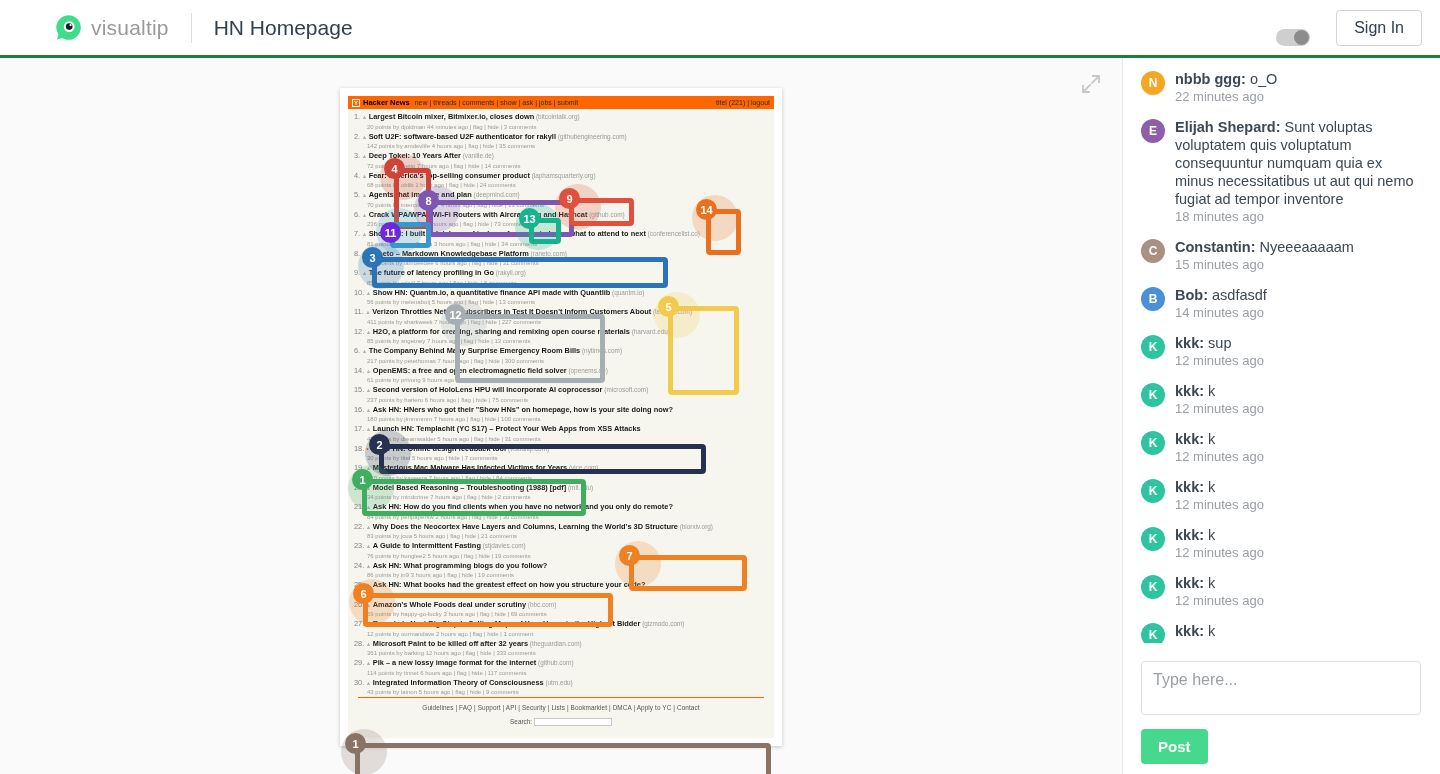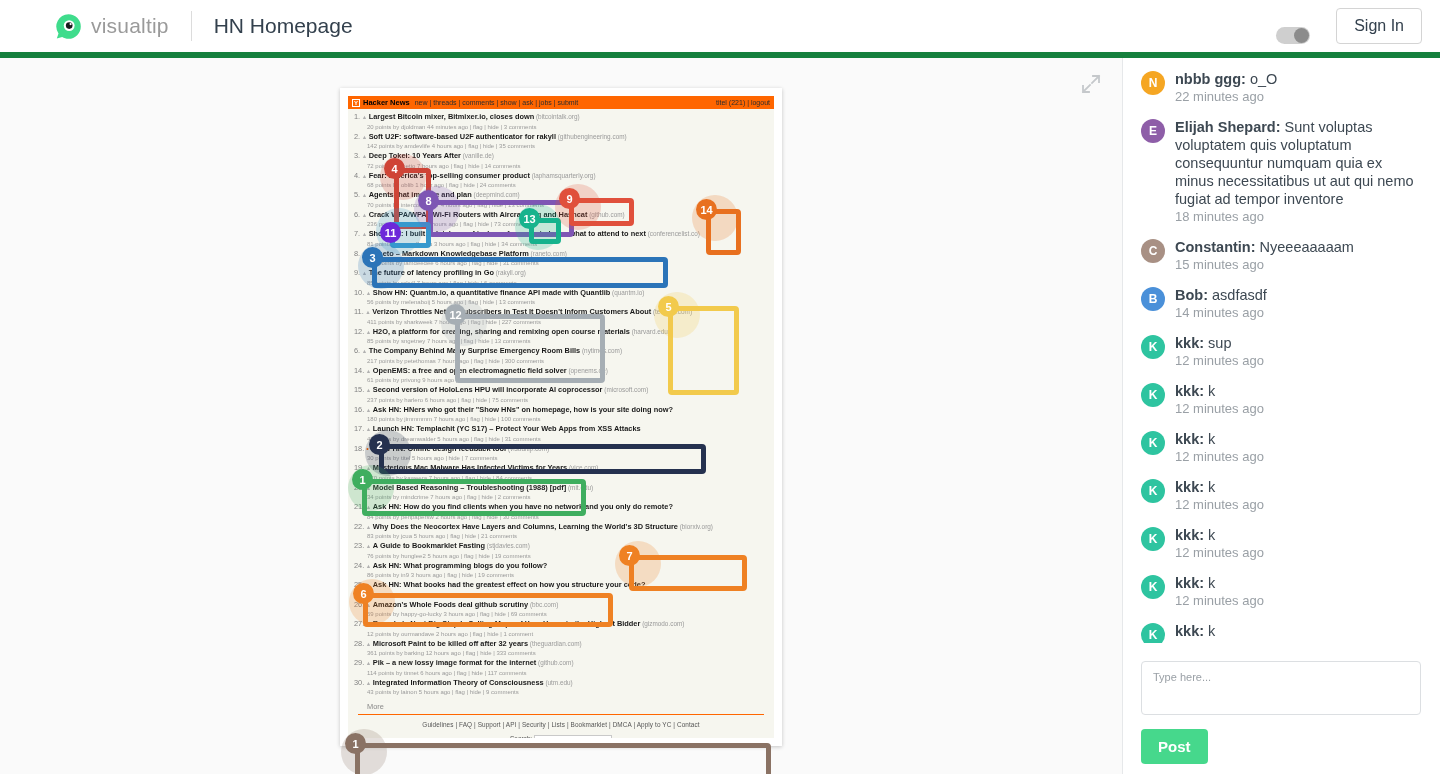--- a/index.html
+++ b/index.html
@@ -11,21 +11,21 @@
     font-family: "Liberation Sans", sans-serif;
     background: #ffffff;
     color: #3d4852;
   }
 
   
   .topbar {
     position: absolute; left: 0; top: 0;
     width: 1440px; height: 58px;
     background: #ffffff;
-    border-bottom: 6px solid #15803d;
+    border-bottom: 3px solid #15803d;
     display: flex; align-items: center;
   }
   .brand-wrap {
     display: flex; align-items: center;
     margin-left: 55px;
   }
   .logo-mark {
     width: 27px; height: 27px;
     position: relative;
     flex: 0 0 auto;
@@ -266,21 +266,21 @@
   .composer {
     position: absolute;
     left: 18px; bottom: 10px;
     width: 282px;
   }
   .composer textarea {
     width: 280px; height: 54px;
     border: 1px solid #dcdfe2;
     border-radius: 4px;
     padding: 9px 11px;
-    font-size: 11px;
+    font-size: 16px;
     color: #3d4852;
     font-family: "Liberation Sans", sans-serif;
     resize: none;
     outline: none;
   }
   .composer textarea::placeholder { color: #9aa0a6; }
   .post-btn {
     margin-top: 10px;
     background: #46d88c;
     border: none;
@@ -421,54 +421,53 @@
           </div>
           <div class="hn-row">
             <div class="hn-line1"><span class="hn-rank">21.</span><span class="hn-tri"> ▲ </span><span class="hn-headline">Ask HN: How do you find clients when you have no network and you only do remote?</span></div>
             <div class="hn-line2">84 points by penpapersw 2 hours ago | flag | hide | 30 comments</div>
           </div>
           <div class="hn-row">
             <div class="hn-line1"><span class="hn-rank">22.</span><span class="hn-tri"> ▲ </span><span class="hn-headline">Why Does the Neocortex Have Layers and Columns, Learning the World's 3D Structure</span><span class="hn-dom"> (biorxiv.org)</span></div>
             <div class="hn-line2">83 points by jcua 5 hours ago | flag | hide | 21 comments</div>
           </div>
           <div class="hn-row">
-            <div class="hn-line1"><span class="hn-rank">23.</span><span class="hn-tri"> ▲ </span><span class="hn-headline">A Guide to Bookmarklet Fasting</span><span class="hn-dom"> (stjdavies.com)</span></div>
+            <div class="hn-line1"><span class="hn-rank">23.</span><span class="hn-tri"> ▲ </span><span class="hn-headline">A Guide to Intermittent Fasting</span><span class="hn-dom"> (stjdavies.com)</span></div>
             <div class="hn-line2">76 points by hunglee2 5 hours ago | flag | hide | 19 comments</div>
           </div>
           <div class="hn-row">
             <div class="hn-line1"><span class="hn-rank">24.</span><span class="hn-tri"> ▲ </span><span class="hn-headline">Ask HN: What programming blogs do you follow?</span></div>
             <div class="hn-line2">86 points by in9 3 hours ago | flag | hide | 19 comments</div>
           </div>
           <div class="hn-row">
             <div class="hn-line1"><span class="hn-rank">25.</span><span class="hn-tri"> ▲ </span><span class="hn-headline">Ask HN: What books had the greatest effect on how you structure your code?</span></div>
             <div class="hn-line2">81 points by rufugee 3 hours ago | flag | hide | 51 comments</div>
           </div>
           <div class="hn-row">
-            <div class="hn-line1"><span class="hn-rank">26.</span><span class="hn-tri"> ▲ </span><span class="hn-headline">Amazon's Whole Foods deal github scrutiny</span><span class="hn-dom"> (bbc.com)</span></div>
+            <div class="hn-line1"><span class="hn-rank">26.</span><span class="hn-tri"> ▲ </span><span class="hn-headline">Amazon's Whole Foods deal under scrutiny</span><span class="hn-dom"> (bbc.com)</span></div>
             <div class="hn-line2">69 points by happy-go-lucky 3 hours ago | flag | hide | 69 comments</div>
           </div>
           <div class="hn-row">
             <div class="hn-line1"><span class="hn-rank">27.</span><span class="hn-tri"> ▲ </span><span class="hn-headline">Roomba's Next Big Step Is Selling Maps of Your Home to the Highest Bidder</span><span class="hn-dom"> (gizmodo.com)</span></div>
             <div class="hn-line2">12 points by ourmandave 2 hours ago | flag | hide | 1 comment</div>
           </div>
           <div class="hn-row">
             <div class="hn-line1"><span class="hn-rank">28.</span><span class="hn-tri"> ▲ </span><span class="hn-headline">Microsoft Paint to be killed off after 32 years</span><span class="hn-dom"> (theguardian.com)</span></div>
             <div class="hn-line2">361 points by barking 12 hours ago | flag | hide | 333 comments</div>
           </div>
           <div class="hn-row">
             <div class="hn-line1"><span class="hn-rank">29.</span><span class="hn-tri"> ▲ </span><span class="hn-headline">Pik – a new lossy image format for the internet</span><span class="hn-dom"> (github.com)</span></div>
             <div class="hn-line2">114 points by tinnet 6 hours ago | flag | hide | 117 comments</div>
           </div>
           <div class="hn-row">
             <div class="hn-line1"><span class="hn-rank">30.</span><span class="hn-tri"> ▲ </span><span class="hn-headline">Integrated Information Theory of Consciousness</span><span class="hn-dom"> (utm.edu)</span></div>
             <div class="hn-line2">43 points by lainon 5 hours ago | flag | hide | 9 comments</div>
           </div>
         </div>
 
-      <div class="hn-more">More</div>
       <div class="hn-footer-rule"></div>
       <div class="hn-footer-links">Guidelines | FAQ | Support | API | Security | Lists | Bookmarklet | DMCA | Apply to YC | Contact</div>
       <div class="hn-search">
         <span>Search:</span>
         <input type="text" style="">
       </div>
     </div>
   </div>
 
   <div id="anno-layer">

